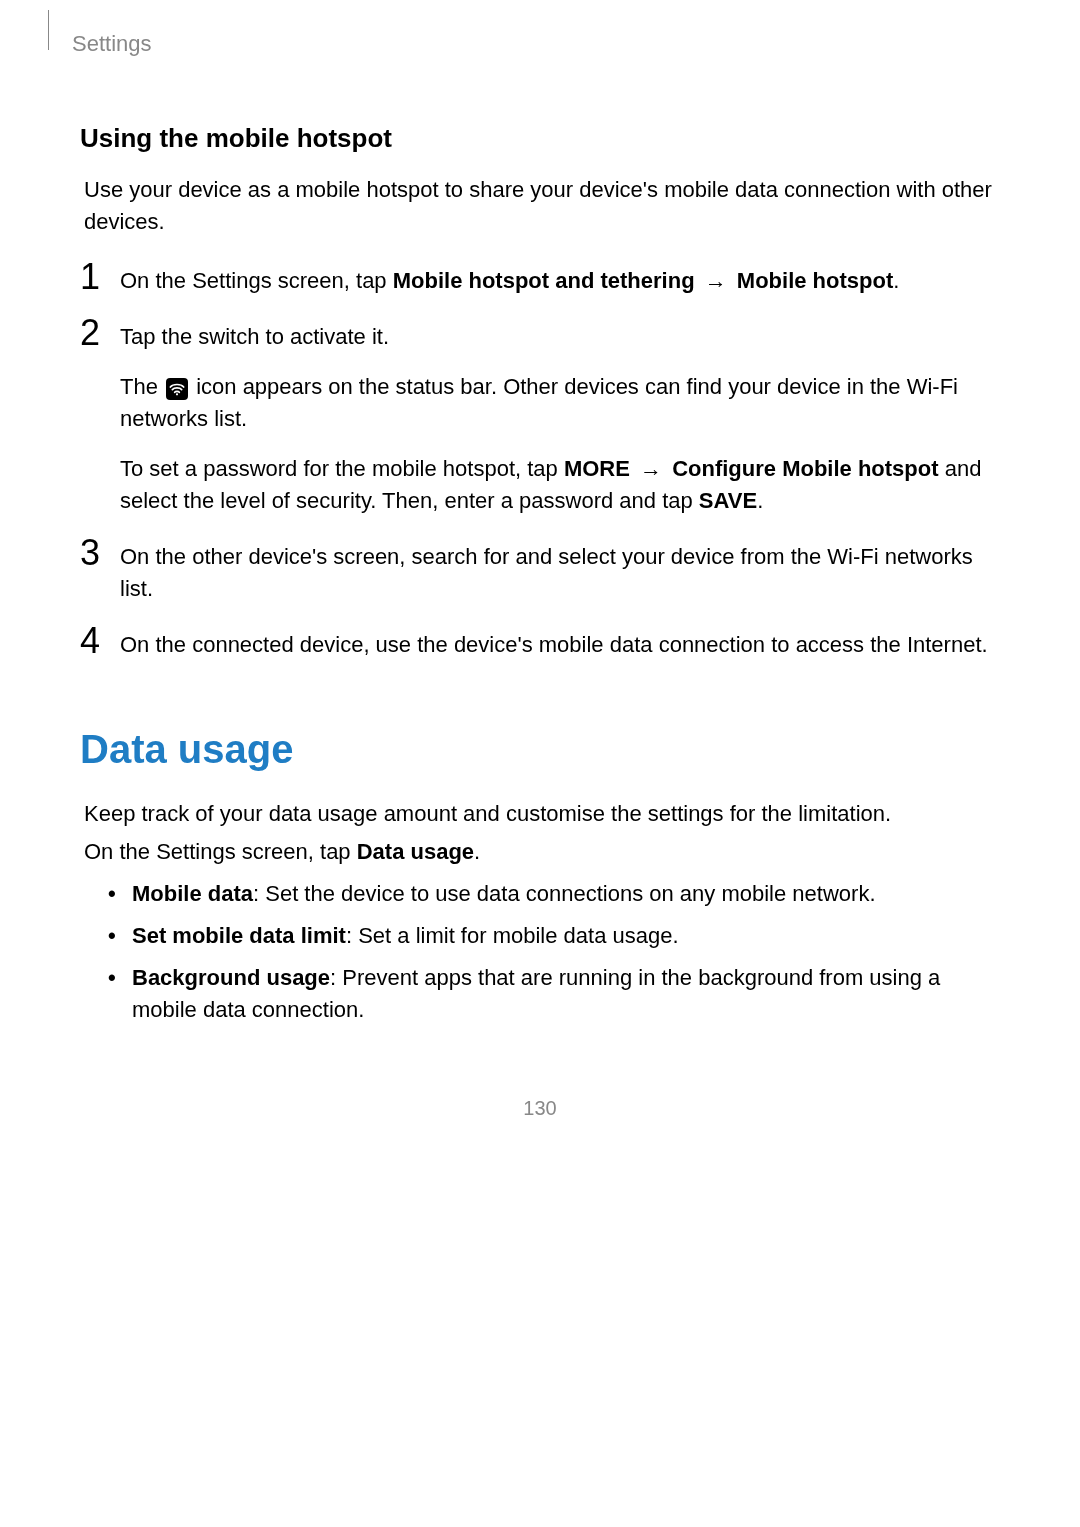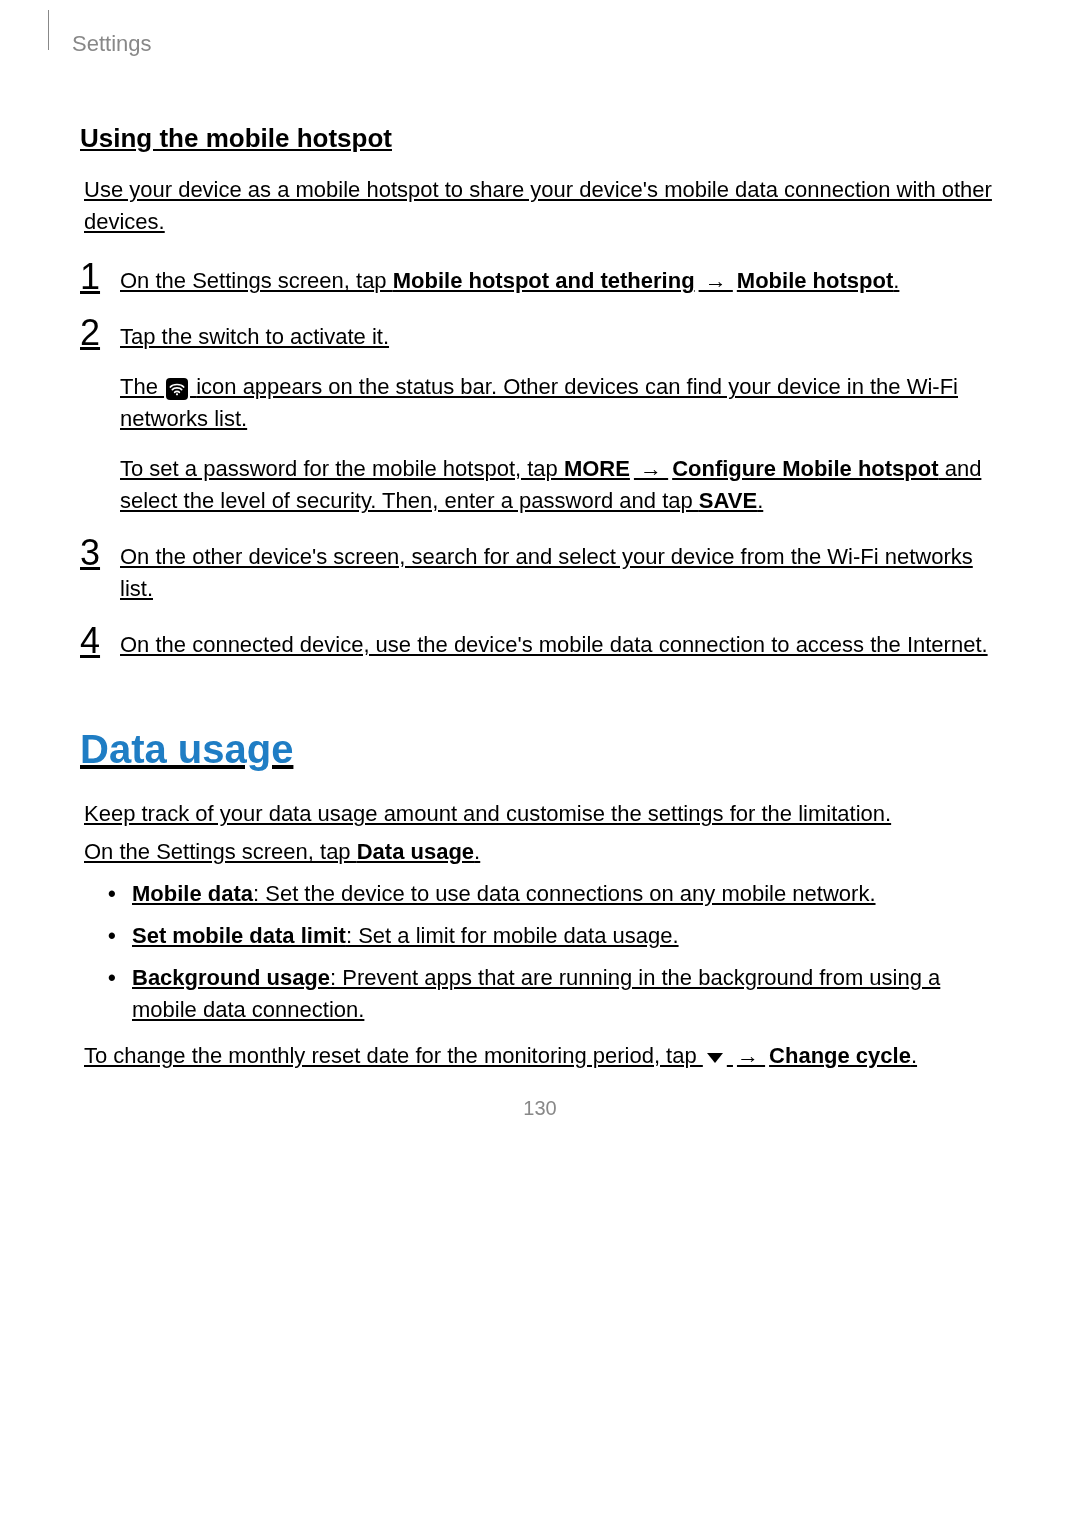--- a/index.html
+++ b/index.html
@@ -29,21 +29,20 @@
   }
   .header-label {
     position: absolute;
     left: 72px;
     top: 28px;
     color: #888;
     font-size: 22px;
   }
   .content {
     margin-top: 100px;
-    text-decoration: underline;
   }
   h3.section-sub {
     font-size: 26px;
     font-weight: 700;
     margin: 0 0 16px 0;
   }
   p.body {
     margin: 0 0 22px 4px;
   }
   .steps {
@@ -199,26 +198,17 @@
         <b>Mobile data</b><span>: Set the device to use data connections on any mobile network.</span>
       </li>
       <li>
         <b>Set mobile data limit</b><span>: Set a limit for mobile data usage.</span>
       </li>
       <li>
         <b>Background usage</b><span>: Prevent apps that are running in the background from using a mobile data connection.</span>
       </li>
     </ul>
 
-    <p class="body">
-      <span>To change the monthly reset date for the monitoring period, tap </span>
-      <span class="dropdown-icon">
-        <svg width="20" height="14" viewBox="0 0 20 14">
-            <polygon points="2,2 18,2 10,12" fill="#000"></polygon>
-          </svg>
-      </span>
-      <span class="arrow"> → </span><b>Change cycle</b><span>.</span>
-    </p>
 
   </div>
 
   <div class="page-number">130</div>
 </div>
 
 </body></html>

